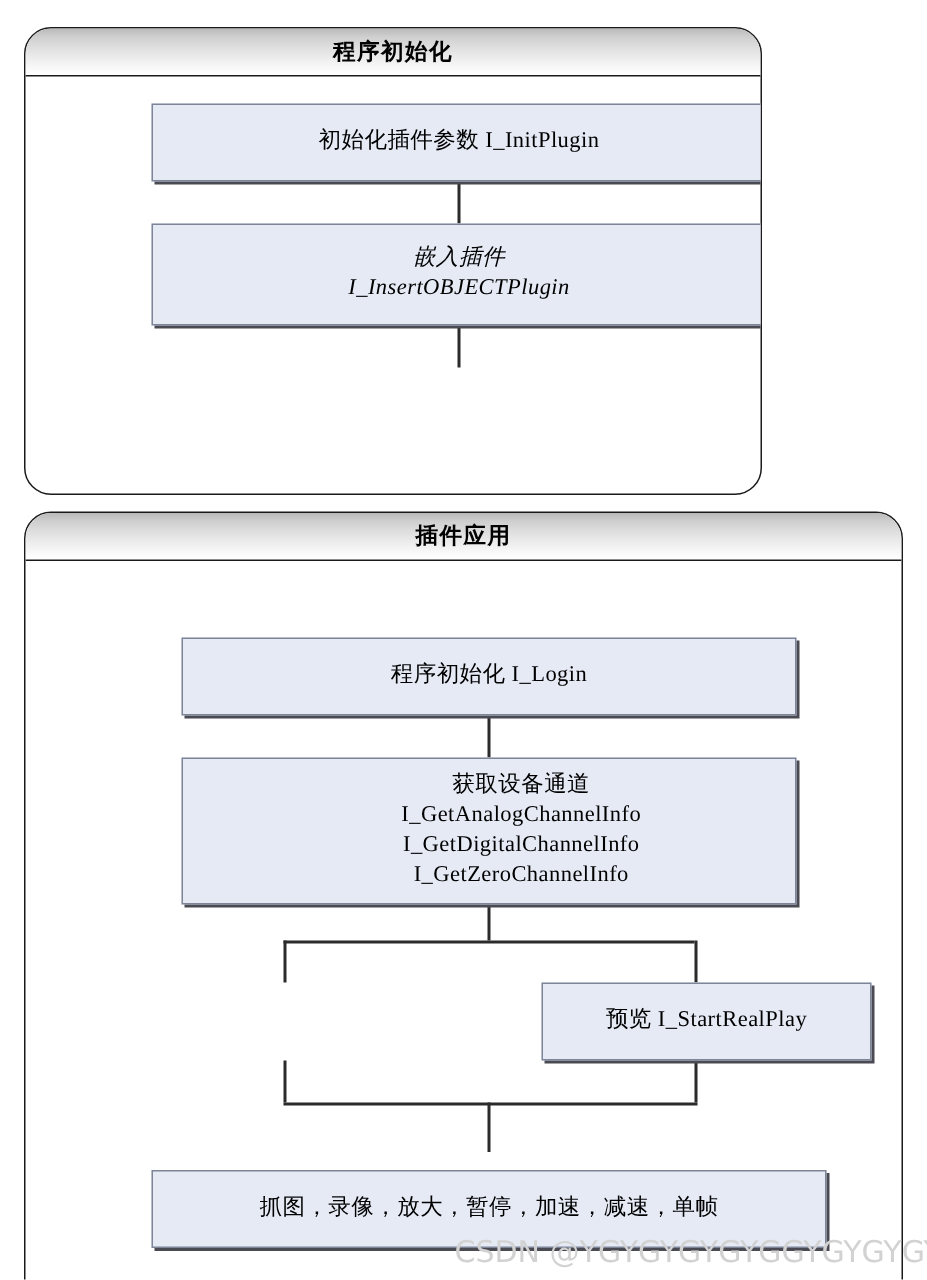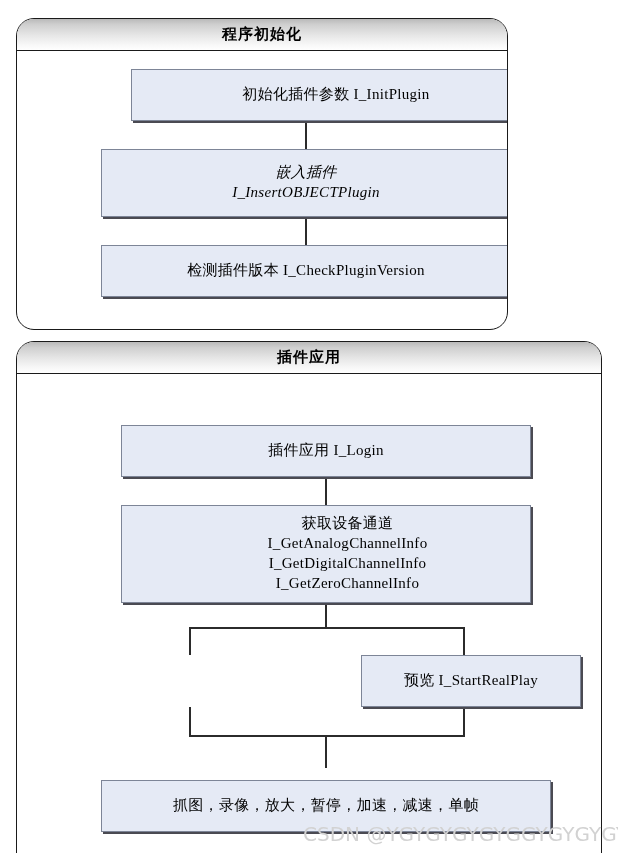--- a/index.html
+++ b/index.html
@@ -115,32 +115,29 @@
   <div class="panel" style="left:16px; top:18px; width:492px; height:312px;">
     <div class="panel-header">
       <span class="panel-title">程序初始化</span>
     </div>
     <div class="panel-body">
 
       <div class="conn-v" style="left:288px; top:70px; height:28px;"></div>
 
       <div class="conn-v" style="left:288px; top:166px; height:28px;"></div>
 
-      <div class="node" style="left:84px; top:18px; width:410px; height:52px;margin-left:30px;">
+      <div class="node" style="left:84px; top:18px; width:410px; height:52px;">
         <span class="node-text">初始化插件参数 I_InitPlugin</span>
       </div>
 
       <div class="node" style="left:84px; top:98px; width:410px; height:68px;font-style:italic;">
         <span class="node-text">嵌入插件
 I_InsertOBJECTPlugin</span>
       </div>
 
-      <div class="node" style="left:84px; top:194px; width:410px; height:52px;">
-        <span class="node-text">检测插件版本 I_CheckPluginVersion</span>
-      </div>
 
     </div>
   </div>
 
   <div class="panel" style="left:16px; top:341px; width:586px; height:624px;">
     <div class="panel-header">
       <span class="panel-title">插件应用</span>
     </div>
     <div class="panel-body">
 
@@ -150,21 +147,21 @@
       <div class="conn-h" style="left:172px; top:253px; width:274px;"></div>
       <div class="conn-v" style="left:172px; top:253px; height:28px;"></div>
       <div class="conn-v" style="left:446px; top:253px; height:28px;"></div>
 
       <div class="conn-v" style="left:172px; top:333px; height:28px;"></div>
       <div class="conn-v" style="left:446px; top:333px; height:28px;"></div>
       <div class="conn-h" style="left:172px; top:361px; width:276px;"></div>
       <div class="conn-v" style="left:308px; top:361px; height:33px;"></div>
 
       <div class="node" style="left:104px; top:51px; width:410px; height:52px;">
-        <span class="node-text">插件应用 I_Login</span>
+        <span class="node-text">程序初始化 I_Login</span>
       </div>
 
       <div class="node" style="left:104px; top:131px; width:410px; height:98px;padding-left:43px;">
         <span class="node-text">获取设备通道
 I_GetAnalogChannelInfo
 I_GetDigitalChannelInfo
 I_GetZeroChannelInfo</span>
       </div>
 
 

